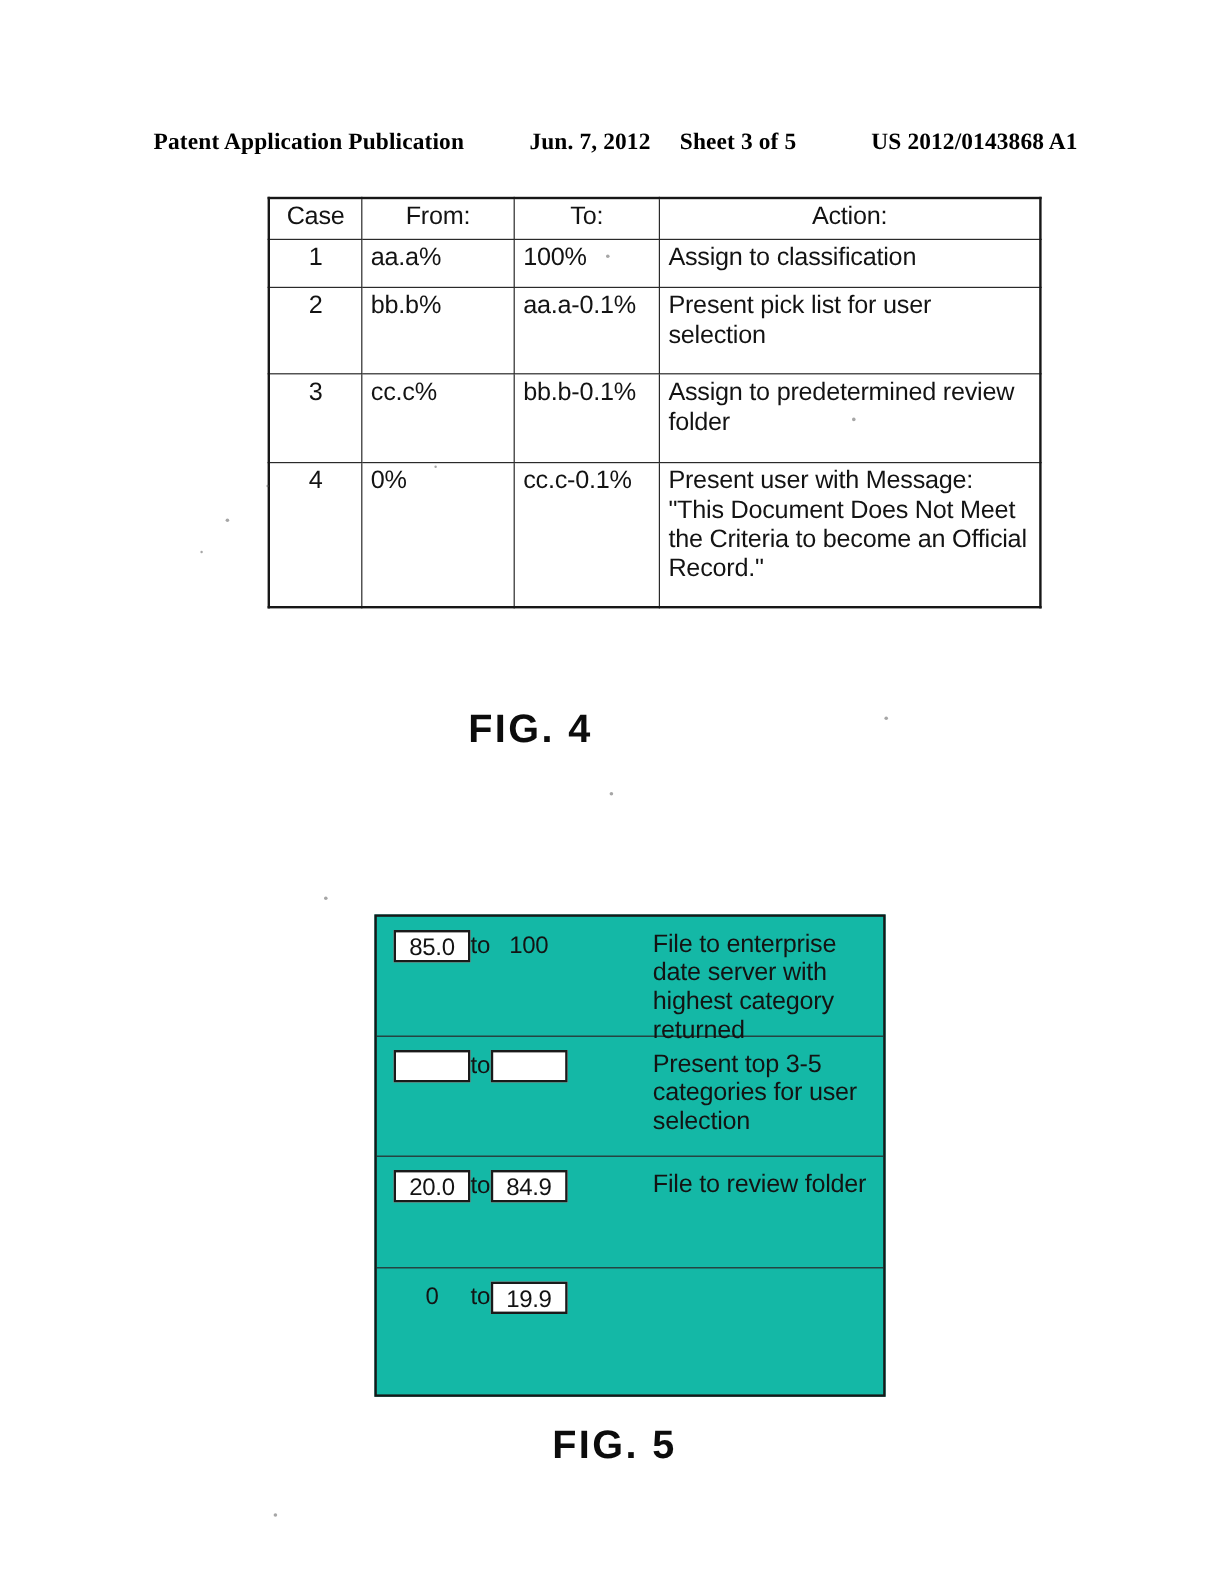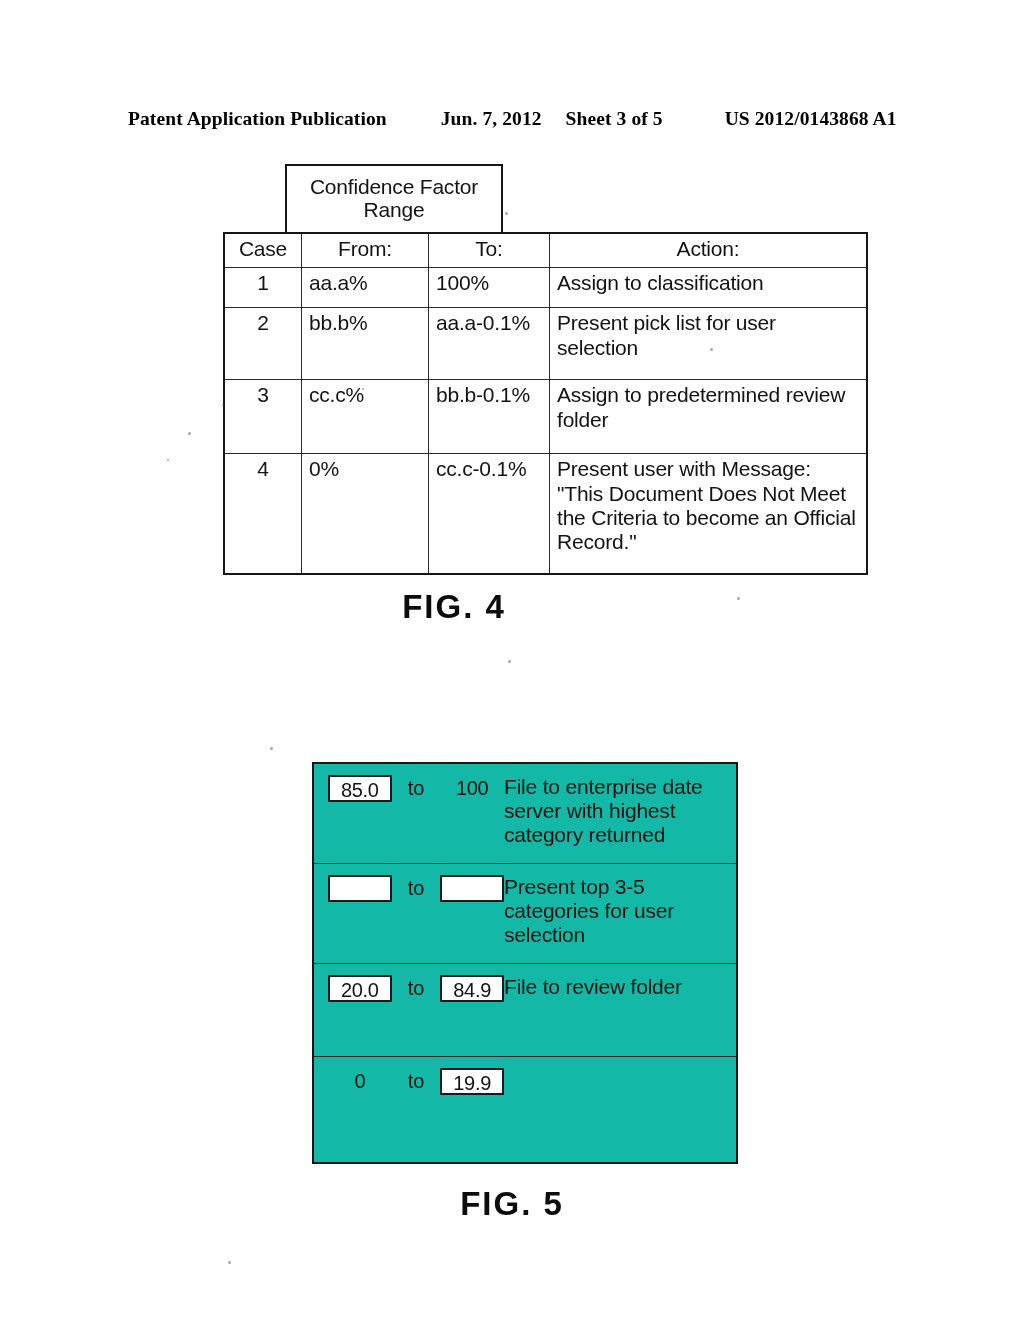--- a/index.html
+++ b/index.html
@@ -24,20 +24,21 @@
     left: 128px;
     width: 770px;
     display: flex;
     align-items: baseline;
     font-family: "Liberation Serif", serif;
     font-weight: bold;
     font-size: 19.5px;
     letter-spacing: 0.1px;
     white-space: nowrap;
     color: #000000;
+    justify-content: space-between;
   }
   .hdr-pub   { margin-right: 54px; }
   .hdr-date  { margin-right: 24px; }
   .hdr-sheet { margin-right: 62px; margin-top: 24px; }
   .hdr-num   { }
 
   
   #fig4 {
     position: absolute;
     left: 223px;
@@ -105,21 +106,21 @@
 
   .fig-caption {
     position: absolute;
     text-align: center;
     font-family: "Liberation Sans", sans-serif;
     font-weight: bold;
     font-size: 33px;
     letter-spacing: 2px;
     color: #0c0c0c;
   }
-  #cap4 { left: 16px; top: 588px; width: 876px; }
+  #cap4 { left: 4px; top: 588px; width: 876px; }
   #cap5 { left: 0; top: 1185px; width: 1024px; }
 
   
   #fig5 {
     position: absolute;
     left: 312px;
     top: 762px;
     width: 426px;
     border: 2.5px solid #171717;
     box-sizing: border-box;
@@ -167,31 +168,32 @@
     box-sizing: border-box;
     text-align: center;
     font-size: 20px;
     letter-spacing: -0.3px;
     color: #131313;
   }
   .f5-to {
     display: inline-block;
     height: 27px;
     line-height: 27px;
-    margin: 0 16px;
+    margin: 0 0;
     font-size: 20px;
     color: #131313;
   }
   .f5-action {
     flex: 1 1 auto;
     padding-right: 8px;
     font-size: 21px;
     line-height: 1.14;
     letter-spacing: -0.2px;
     color: #131313;
+    margin-left: 40px;
   }
 
   
   .speckle {
     position: absolute;
     background: #5d5d5d;
     border-radius: 50%;
     opacity: 0.55;
   }
 </style>
@@ -200,25 +202,20 @@
 
 <div class="page-header">
   <span class="hdr-pub">Patent Application Publication</span>
   <span class="hdr-date">Jun. 7, 2012</span>
   <span class="hdr-sheet">Sheet 3 of 5</span>
   <span class="hdr-num">US 2012/0143868 A1</span>
 </div>
 
 <div id="fig4">
 
-  <div class="cf-header-row">
-    <div class="cf-spacer-case"></div>
-    <div class="cf-range-box">Confidence Factor Range</div>
-    <div class="cf-spacer-action"></div>
-  </div>
 
   <table class="fig4-table">
     <thead>
       <tr>
         <td class="col-case">Case</td>
         <td class="col-from">From:</td>
         <td class="col-to">To:</td>
         <td class="col-action">Action:</td>
       </tr>
     </thead>

